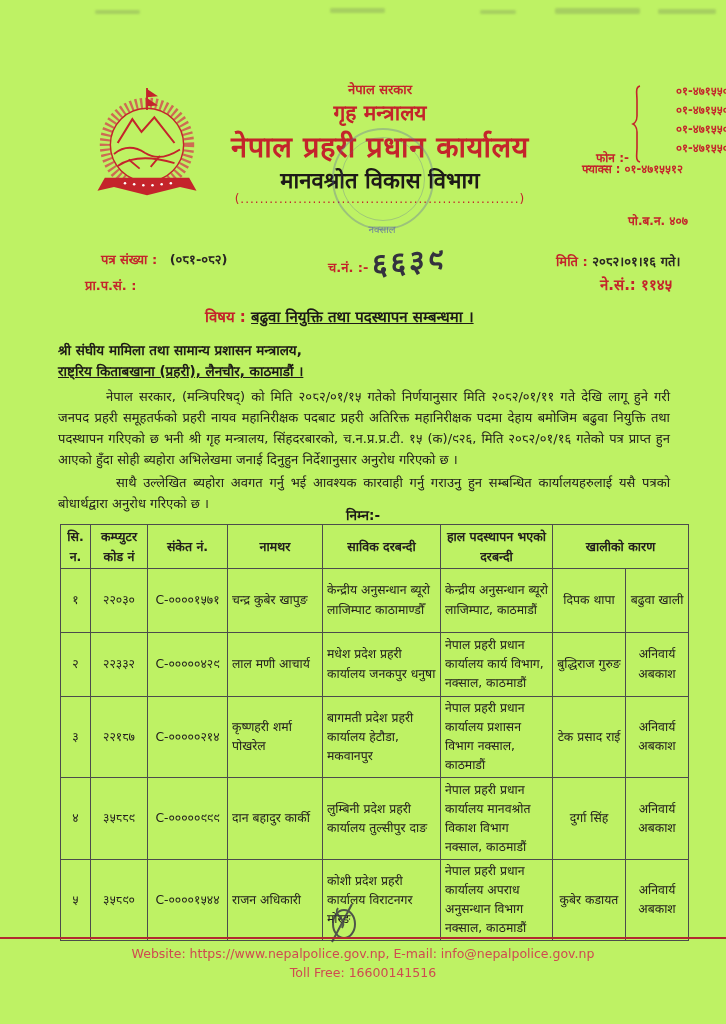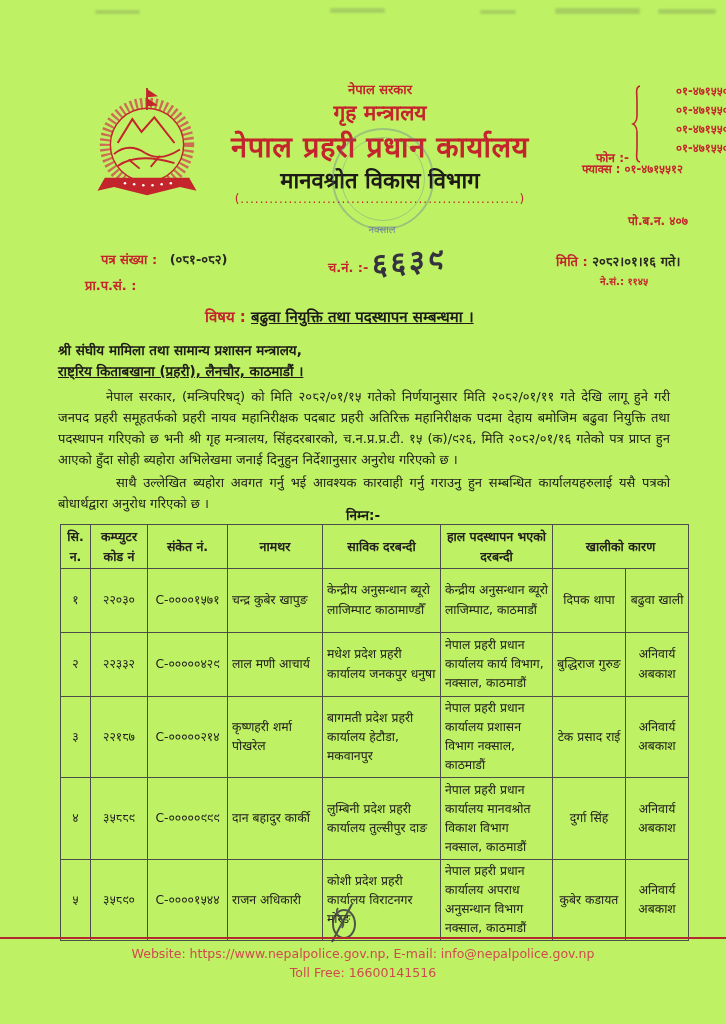--- a/index.html
+++ b/index.html
@@ -145,21 +145,21 @@
   </div>
   <div class="abs ref-label" style="left:85px;top:276px;">प्रा.प.सं.   :</div>
 
   <div class="abs ref-label" style="left:328px;top:258px;">च.नं. :-</div>
   <div class="abs handwritten" style="left:372px;top:240px;">६६३९</div>
 
   <div class="abs ref-label" style="left:556px;top:252px;">
     <span>मिति :</span>
     <span class="date-val bold">२०८२।०१।१६ गते।</span>
   </div>
-  <div class="abs red" style="left:600px;top:274px;font-size:10px;font-weight:bold;">ने.सं.: ११४५</div>
+  <div class="abs red" style="left:600px;top:274px;font-size:15px;font-weight:bold;">ने.सं.: ११४५</div>
 
   <div class="abs addr-line" style="left:58px;top:340px;width:600px;">
     <div>श्री संघीय मामिला तथा सामान्य प्रशासन मन्त्रालय,</div>
     <div class="u">राष्ट्रिय किताबखाना (प्रहरी), लैनचौर, काठमाडौं ।</div>
   </div>
 
   <div class="abs subject-line" style="left:205px;top:306px;">
     <span class="red">विषय :</span>
     <span class="subj">बढुवा नियुक्ति तथा पदस्थापन सम्बन्धमा ।</span>
   </div>

